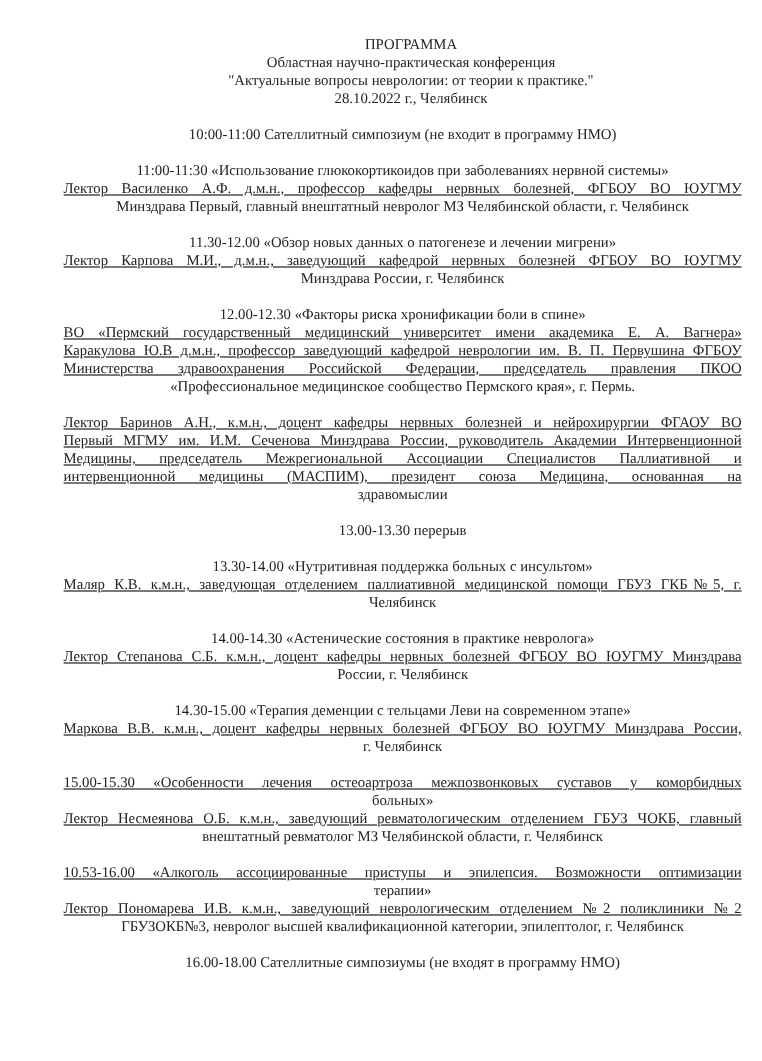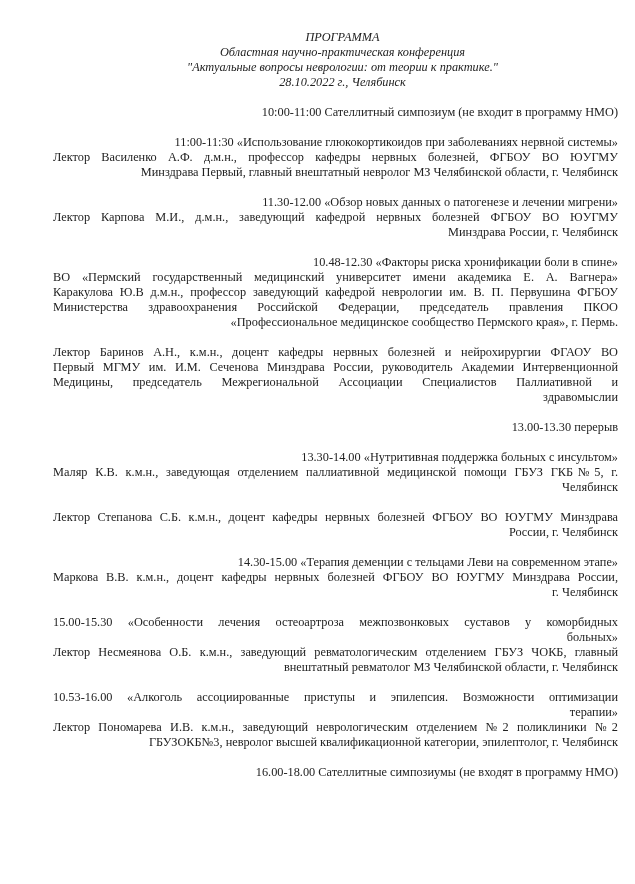--- a/index.html
+++ b/index.html
@@ -15,35 +15,35 @@
     font-size: 12.3px;
     line-height: 15px;
     color: #222222;
   }
   .doc {
     padding: 30px 17px 0 53px; 
   }
   .header-line {
     text-align: center;
     white-space: nowrap;
-    font-style: italic;
   }
   .doc-header {
     margin-bottom: 15px; 
     padding-left: 14px;  
   }
   .block {
     margin-bottom: 15px; 
   }
   .line {
-    text-align: right;
+    text-align: center;
   }
   .line.just {
     text-align: justify;
     text-align-last: justify;
+    text-decoration: underline;
   }
 </style>
 </head>
 <body>
 
 <div class="doc">
 
   <div class="doc-header">
     <div class="header-line">ПРОГРАММА</div>
     <div class="header-line">Областная научно-практическая конференция</div>
@@ -70,52 +70,56 @@
         <div class="para">
           <div class="line">11.30-12.00 «Обзор новых данных о патогенезе и лечении мигрени»</div>
         </div>
         <div class="para">
           <div class="line just">Лектор Карпова М.И., д.м.н., заведующий кафедрой нервных болезней ФГБОУ ВО ЮУГМУ</div>
           <div class="line">Минздрава России,  г. Челябинск</div>
         </div>
       </div>
       <div class="block">
         <div class="para">
-          <div class="line">10.48-12.30 «Факторы риска хронификации боли в спине»</div>
+          <div class="line">12.00-12.30 «Факторы риска хронификации боли в спине»</div>
         </div>
         <div class="para">
           <div class="line just">ВО «Пермский государственный медицинский университет имени академика Е. А. Вагнера»</div>
           <div class="line just">Каракулова Ю.В д.м.н., профессор заведующий  кафедрой неврологии им. В. П. Первушина ФГБОУ</div>
           <div class="line just">Министерства здравоохранения Российской Федерации, председатель правления ПКОО</div>
           <div class="line">«Профессиональное медицинское сообщество Пермского края», г. Пермь.</div>
         </div>
       </div>
       <div class="block">
         <div class="para">
           <div class="line just">Лектор Баринов А.Н., к.м.н., доцент кафедры нервных болезней и нейрохирургии ФГАОУ ВО</div>
           <div class="line just">Первый МГМУ им. И.М. Сеченова Минздрава России, руководитель Академии Интервенционной</div>
           <div class="line just">Медицины, председатель Межрегиональной Ассоциации Специалистов Паллиативной и</div>
+          <div class="line just">интервенционной медицины (МАСПИМ), президент союза Медицина, основанная на</div>
           <div class="line">здравомыслии</div>
         </div>
       </div>
       <div class="block">
         <div class="para">
           <div class="line">13.00-13.30 перерыв</div>
         </div>
       </div>
       <div class="block">
         <div class="para">
           <div class="line">13.30-14.00 «Нутритивная поддержка больных с инсультом»</div>
         </div>
         <div class="para">
           <div class="line just">Маляр К.В. к.м.н., заведующая отделением паллиативной медицинской помощи ГБУЗ ГКБ№5, г.</div>
           <div class="line">Челябинск</div>
         </div>
       </div>
       <div class="block">
+        <div class="para">
+          <div class="line">14.00-14.30 «Астенические состояния в практике невролога»</div>
+        </div>
         <div class="para">
           <div class="line just">Лектор Степанова С.Б. к.м.н., доцент кафедры нервных болезней ФГБОУ ВО ЮУГМУ Минздрава</div>
           <div class="line">России,  г. Челябинск</div>
         </div>
       </div>
       <div class="block">
         <div class="para">
           <div class="line">14.30-15.00 «Терапия деменции с тельцами Леви на современном этапе»</div>
         </div>
         <div class="para">

